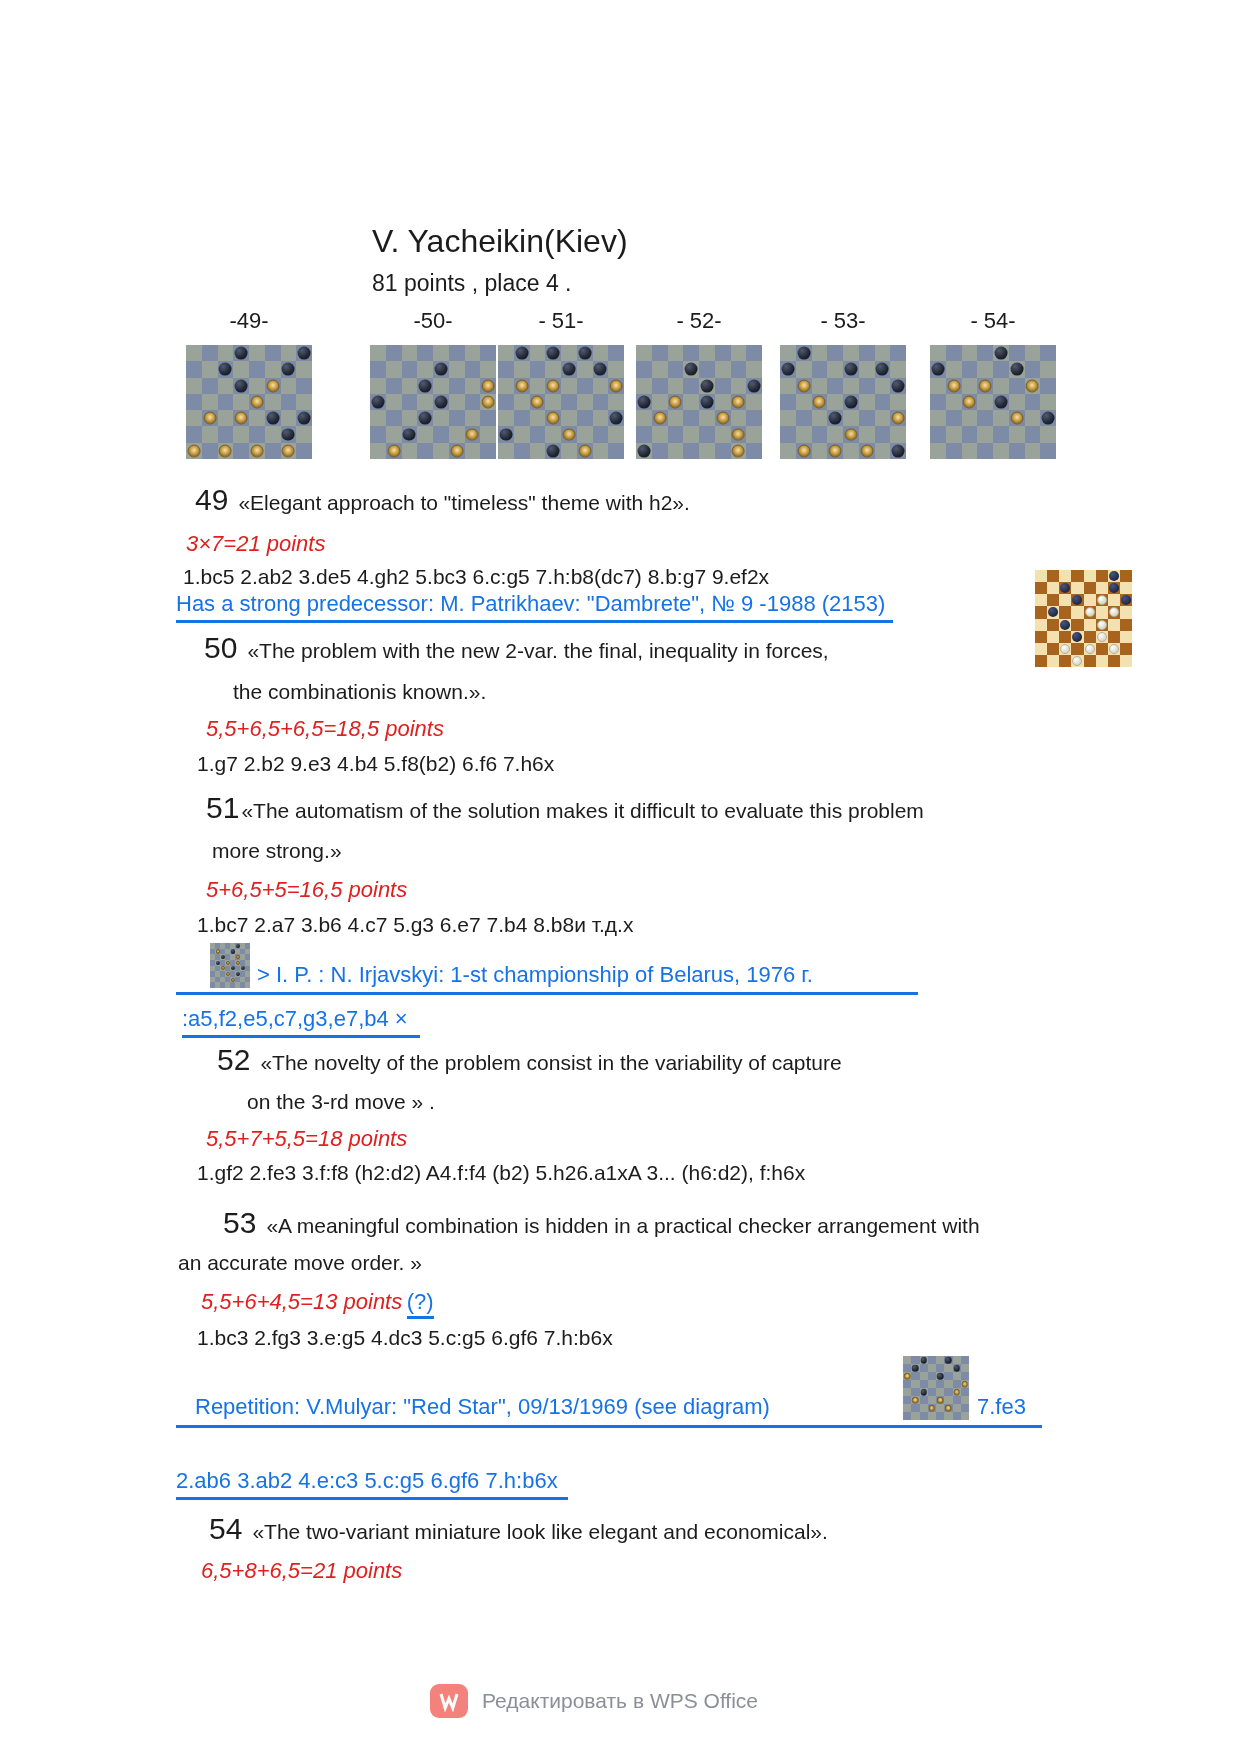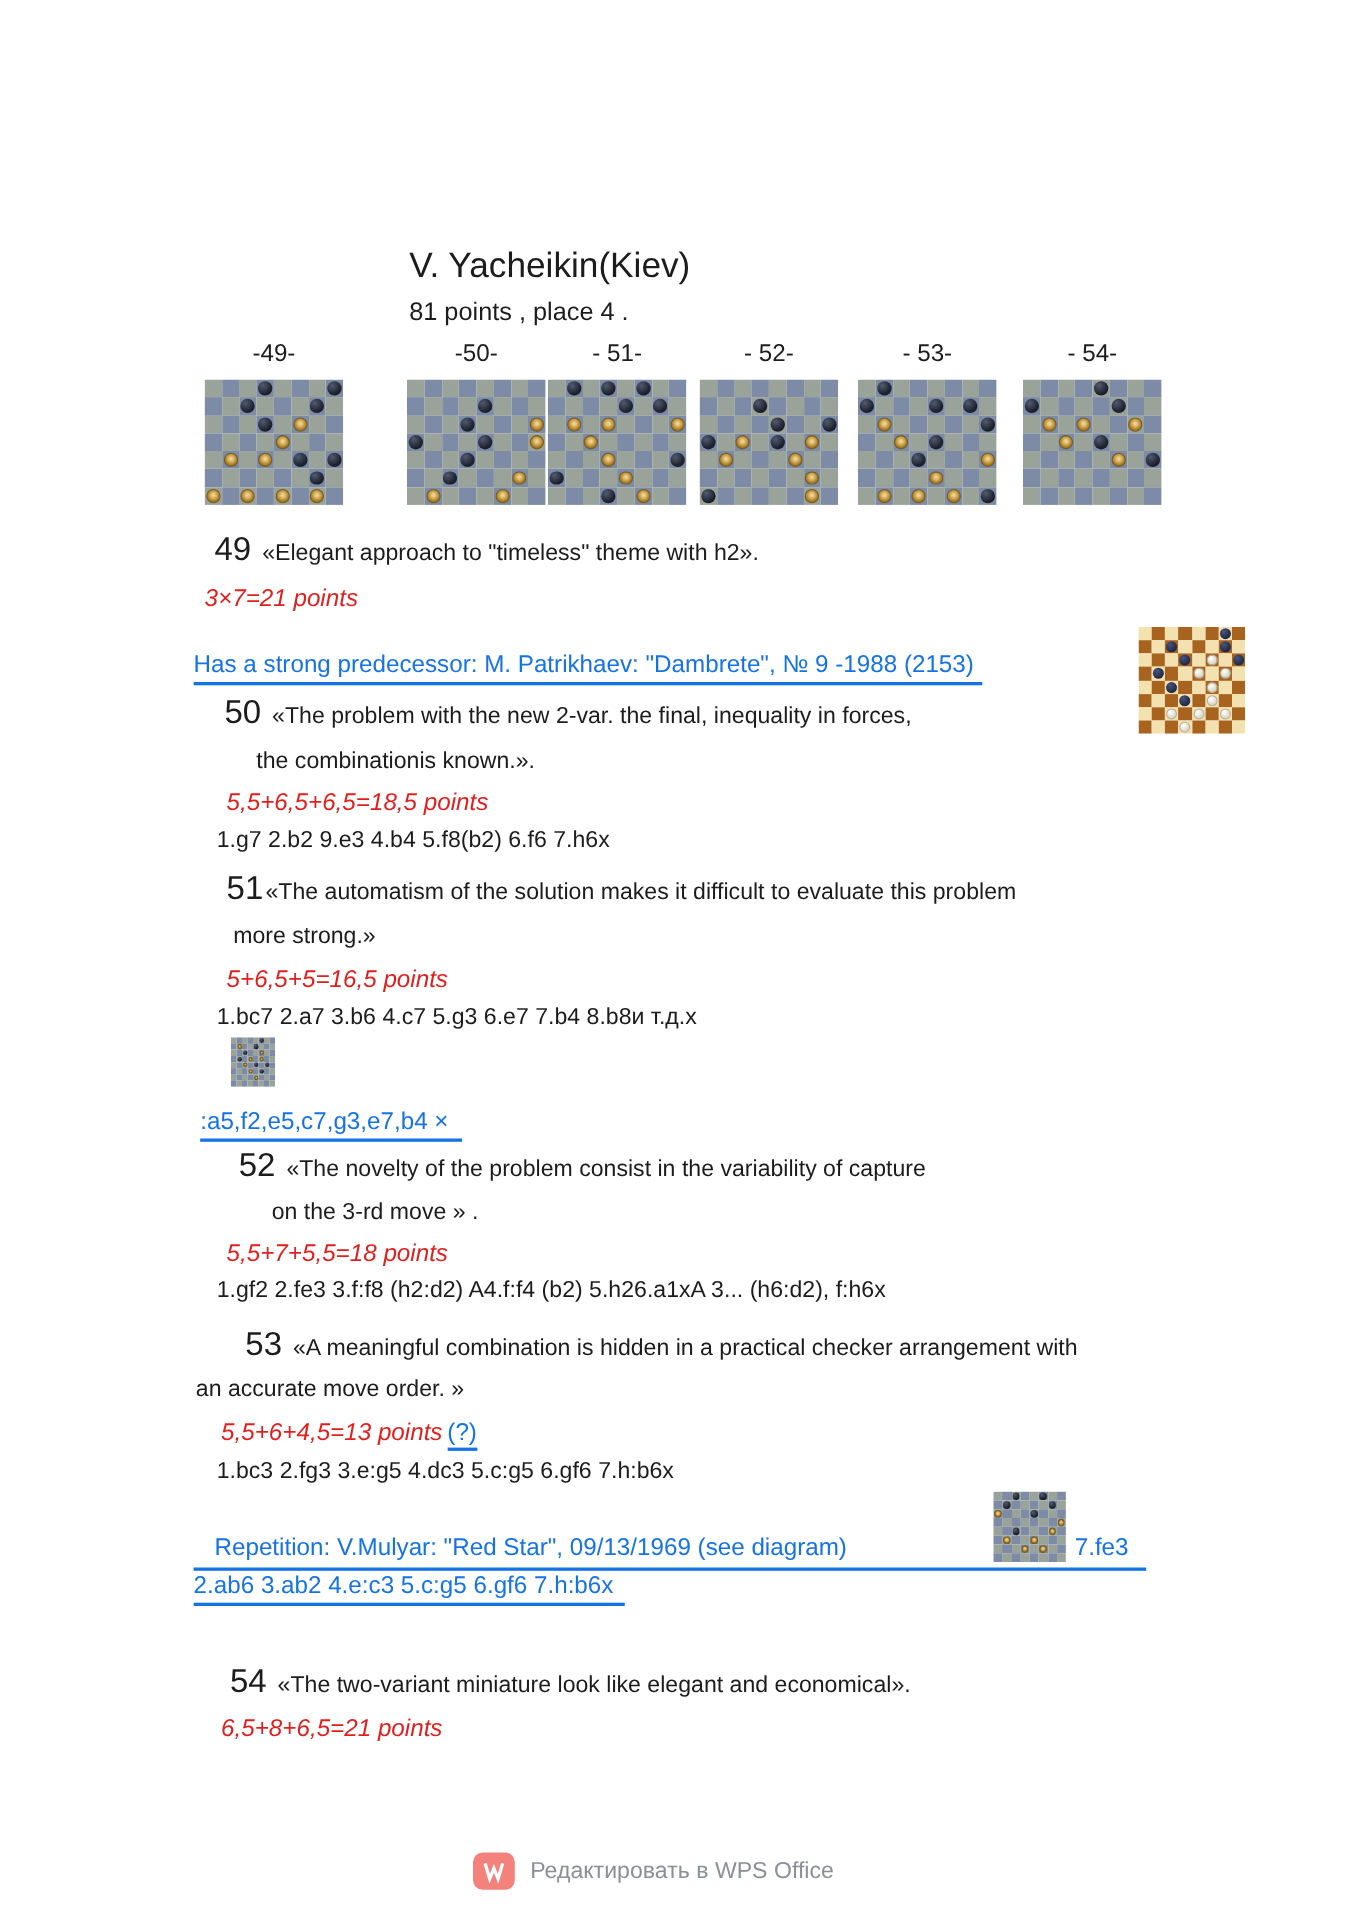--- a/index.html
+++ b/index.html
@@ -467,20 +467,21 @@
       <div class="piece piece-g" style="left: 39.375px; top: 57px; width: 12.915px; height: 12.915px;"></div>
       <div class="piece piece-b" style="left: 70.875px; top: 57px; width: 12.915px; height: 12.915px;"></div>
       <div class="piece piece-g" style="left: 86.625px; top: 73.2857px; width: 12.915px; height: 12.915px;"></div>
       <div class="piece piece-b" style="left: 118.125px; top: 73.2857px; width: 12.915px; height: 12.915px;"></div>
     </div>
 
   <div class="abs" style="left:195px;top:483px">
     <span class="secnum">49</span><span class="quote">«Elegant approach to  "timeless" theme with h2».</span>
   </div>
   <div class="abs red" style="left:186px;top:531px">3×7=21 points</div>
+  <div class="abs moves" style="left:183px;top:565px">1.bc5 2.ab2 3.de5 4.gh2 5.bc3 6.c:g5 7.h:b8(dc7) 8.b:g7 9.ef2x</div>
   <div class="abs" style="left:176px;top:591px">
     <span class="link ul" style="padding-right:8px">Has a strong predecessor: M. Patrikhaev: "Dambrete", № 9 -1988 (2153)</span>
   </div>
   <div class="board" style="left:1035px;top:570px;width:97px;height:97px">
       <div class="sq" style="left: 0px; top: 0px; width: 12.125px; height: 12.125px; background: rgb(243, 226, 176);"></div>
       <div class="sq" style="left: 12.125px; top: 0px; width: 12.125px; height: 12.125px; background: rgb(168, 100, 31);"></div>
       <div class="sq" style="left: 24.25px; top: 0px; width: 12.125px; height: 12.125px; background: rgb(243, 226, 176);"></div>
       <div class="sq" style="left: 36.375px; top: 0px; width: 12.125px; height: 12.125px; background: rgb(168, 100, 31);"></div>
       <div class="sq" style="left: 48.5px; top: 0px; width: 12.125px; height: 12.125px; background: rgb(243, 226, 176);"></div>
       <div class="sq" style="left: 60.625px; top: 0px; width: 12.125px; height: 12.125px; background: rgb(168, 100, 31);"></div>
@@ -567,20 +568,23 @@
   <div class="abs quote" style="left:233px;top:680px">the combinationis known.».</div>
   <div class="abs red" style="left:206px;top:716px">5,5+6,5+6,5=18,5 points</div>
   <div class="abs moves" style="left:197px;top:752px">1.g7 2.b2 9.e3 4.b4 5.f8(b2) 6.f6 7.h6x</div>
 
   <div class="abs" style="left:206px;top:791px">
     <span class="secnum" style="margin-right:2px">51</span><span class="quote">«The automatism of the solution makes it difficult to evaluate this problem</span>
   </div>
   <div class="abs quote" style="left:212px;top:839px">more strong.»</div>
   <div class="abs red" style="left:206px;top:877px">5+6,5+5=16,5 points</div>
   <div class="abs moves" style="left:197px;top:913px">1.bc7 2.a7 3.b6 4.c7 5.g3 6.e7 7.b4 8.b8и т.д.x</div>
+  <div class="ulbox" style="left:176px;top:960px;width:742px;height:32px">
+    <span class="link abs" style="left:81px;top:2px">&gt; I. P. : N. Irjavskyi: 1-st  championship of Belarus, 1976 г.</span>
+  </div>
   <div class="board" style="left:210px;top:943px;width:40px;height:45px">
       <div class="sq" style="left: 0px; top: 0px; width: 5px; height: 5.625px; background: rgb(154, 163, 154);"></div>
       <div class="sq" style="left: 5px; top: 0px; width: 5px; height: 5.625px; background: rgb(125, 139, 166);"></div>
       <div class="sq" style="left: 10px; top: 0px; width: 5px; height: 5.625px; background: rgb(154, 163, 154);"></div>
       <div class="sq" style="left: 15px; top: 0px; width: 5px; height: 5.625px; background: rgb(125, 139, 166);"></div>
       <div class="sq" style="left: 20px; top: 0px; width: 5px; height: 5.625px; background: rgb(154, 163, 154);"></div>
       <div class="sq" style="left: 25px; top: 0px; width: 5px; height: 5.625px; background: rgb(125, 139, 166);"></div>
       <div class="sq" style="left: 30px; top: 0px; width: 5px; height: 5.625px; background: rgb(154, 163, 154);"></div>
       <div class="sq" style="left: 35px; top: 0px; width: 5px; height: 5.625px; background: rgb(125, 139, 166);"></div>
       <div class="sq" style="left: 0px; top: 5.625px; width: 5px; height: 5.625px; background: rgb(125, 139, 166);"></div>
@@ -751,21 +755,21 @@
       <div class="piece piece-g" style="left: 4.125px; top: 20px; width: 6.56px; height: 6.56px;"></div>
       <div class="piece piece-b" style="left: 37.125px; top: 20px; width: 6.56px; height: 6.56px;"></div>
       <div class="piece piece-g" style="left: 61.875px; top: 28px; width: 6.56px; height: 6.56px;"></div>
       <div class="piece piece-b" style="left: 20.625px; top: 36px; width: 6.56px; height: 6.56px;"></div>
       <div class="piece piece-g" style="left: 53.625px; top: 36px; width: 6.56px; height: 6.56px;"></div>
       <div class="piece piece-g" style="left: 12.375px; top: 44px; width: 6.56px; height: 6.56px;"></div>
       <div class="piece piece-g" style="left: 37.125px; top: 44px; width: 6.56px; height: 6.56px;"></div>
       <div class="piece piece-g" style="left: 28.875px; top: 52px; width: 6.56px; height: 6.56px;"></div>
       <div class="piece piece-g" style="left: 45.375px; top: 52px; width: 6.56px; height: 6.56px;"></div>
     </div>
-  <div class="abs" style="left:176px;top:1428px">
+  <div class="abs" style="left:176px;top:1468px">
     <span class="link ul" style="padding-right:10px">2.ab6 3.ab2 4.e:c3 5.c:g5 6.gf6 7.h:b6x</span>
   </div>
 
   <div class="abs" style="left:209px;top:1512px">
     <span class="secnum">54</span><span class="quote">«The two-variant miniature look like  elegant and economical».</span>
   </div>
   <div class="abs red" style="left:201px;top:1558px">6,5+8+6,5=21 points</div>
 
   <div class="footer" style="left:430px;top:1684px">
     <div class="wps-icon">

